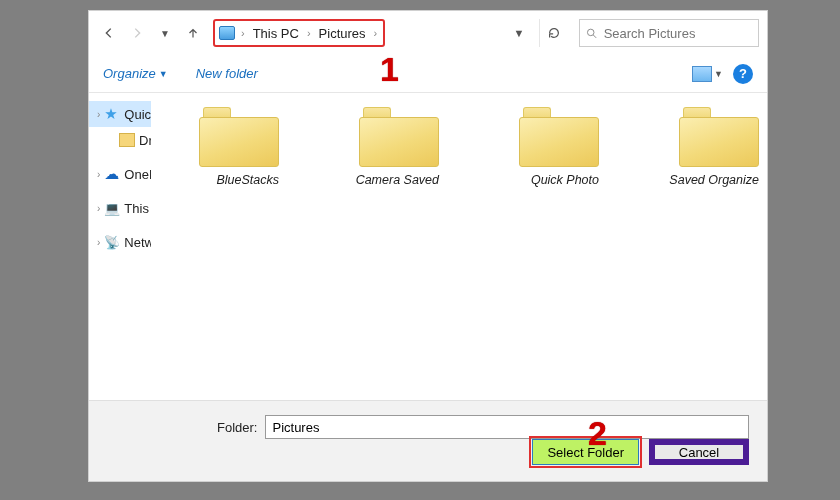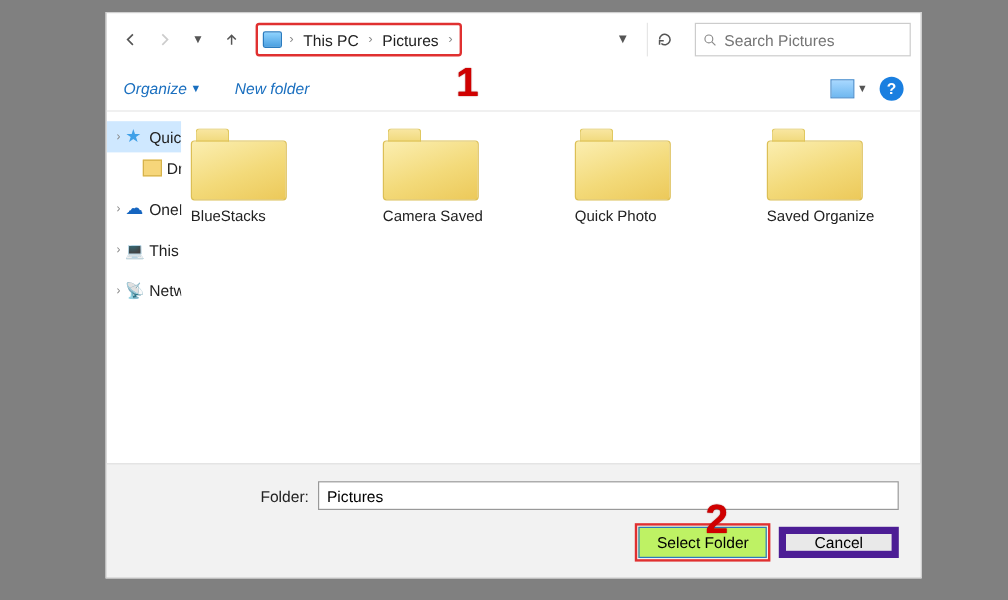--- a/index.html
+++ b/index.html
@@ -145,23 +145,24 @@
   .ic-net { color:#3a90d8; font-size:13px;}
   .content {
     flex:1;
     padding:14px 8px;
     display:flex;
     gap:40px;
     align-items:flex-start;
   }
   .folder-item {
     width:120px;
-    display:flex; flex-direction:column; align-items:flex-start;
+    display:flex; flex-direction:column; align-items:flex-end;
     gap:6px;
     cursor:pointer;
+    font-style:italic;
   }
   .folder-glyph {
     width:80px; height:60px;
     position:relative;
   }
   .folder-tab {
     position:absolute;
     left:4px; top:0;
     width:28px; height:12px;
     background:linear-gradient(#f8e6a0,#f0d878);
@@ -179,21 +180,20 @@
   }
   .folder-label { font-size:12.5px; color:#222; text-align:center; max-width:110px;}
   
   .footer {
     background:#f2f2f2;
     border-top:1px solid #e0e0e0;
     padding:14px 18px 16px;
   }
   .folder-row {
     display:flex; align-items:center; gap:8px;
-    margin-bottom:14px;
   }
   .folder-row label { font-size:13px; color:#222; padding-left:110px;}
   .folder-input {
     flex:1; height:24px;
     border:1px solid #999;
     padding:0 6px;
     font-size:13px;
     background:#fff;
   }
   .btn-row {

